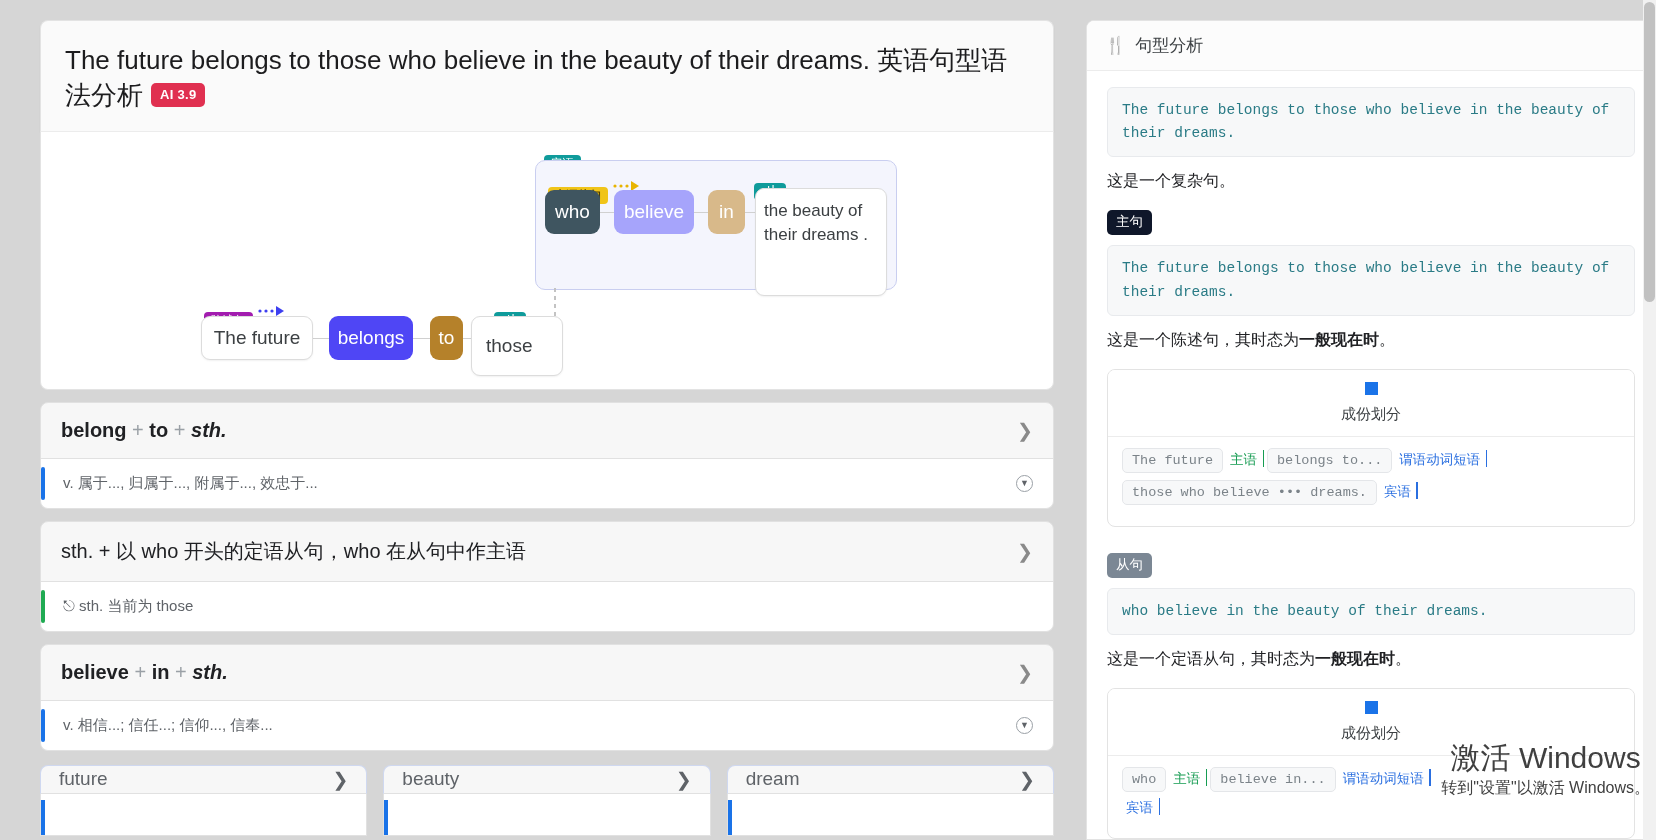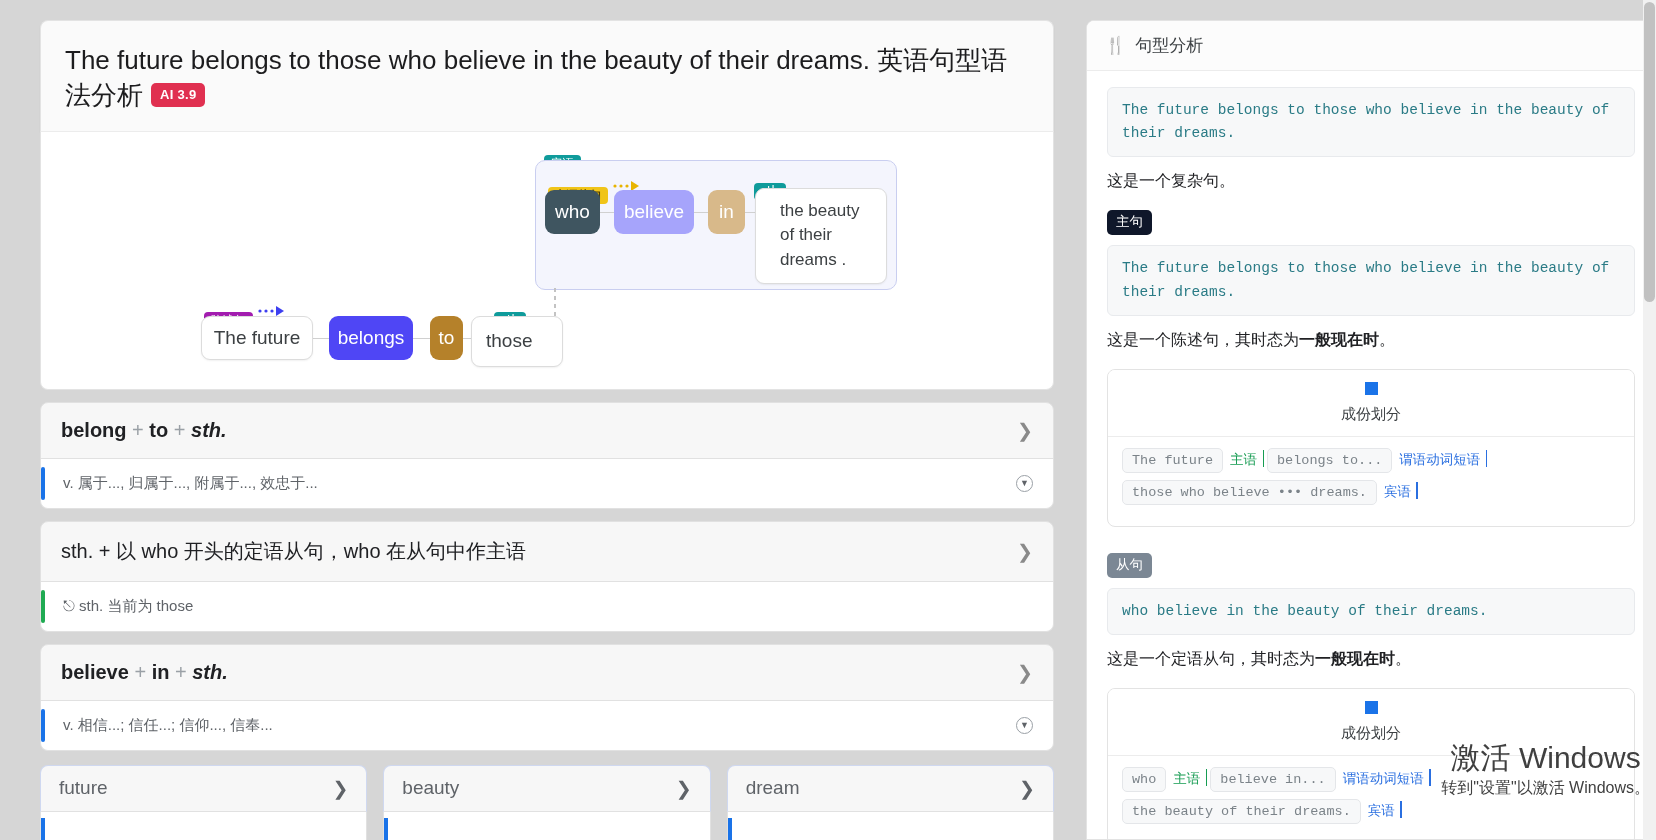--- a/index.html
+++ b/index.html
@@ -134,21 +134,21 @@
     font-size:9px; line-height:1;
   }
   .ital { font-style: italic; font-weight:700; }
   .plus { color:#9aa0a6; }
 
   
   .word-row { display:flex; gap:16px; margin-top:14px; }
   .word-card { flex:1; }
   .word-head {
     background:#f7f7f7; border:1px solid #cfd8f0; border-bottom:1px solid #e1e1e1;
-    border-radius:8px 8px 0 0; padding:11px 18px;
+    border-radius:8px 8px 0 0; padding:2px 18px;
     display:flex; align-items:center; justify-content:space-between;
     font-size:19px; color:#5f6368;
   }
   .word-body {
     background:#fff; border:1px solid #e1e1e1; border-top:none;
     padding:12px 18px; font-size:14px; color:#5f6368; min-height:42px; position:relative;
   }
   .word-body:before { content:""; position:absolute; left:0; top:6px; bottom:0; width:4px; background:#1a73e8; }
 
   
@@ -259,21 +259,21 @@
         <span class="tag tag-teal">sth</span>
       </div>
 
       <div class="dg connector" style="left:559px; top:80px; width:14px;"></div>
       <div class="dg connector" style="left:653px; top:80px; width:14px;"></div>
       <div class="dg connector" style="left:704px; top:80px; width:10px;"></div>
 
       <div class="dg node node-slate" style="left:504px; top:58px; width:55px; height:44px;">who</div>
       <div class="dg node node-lav" style="left:573px; top:58px; width:80px; height:44px;">believe</div>
       <div class="dg node node-tan" style="left:667px; top:58px; width:37px; height:44px;">in</div>
-      <div class="dg node node-plain" style="left:714px; top:56px; width:132px; height:96px; display:block; padding:10px 24px; font-size:17px; line-height:1.45; white-space:normal; text-align:left;">the beauty of their dreams .</div>
+      <div class="dg node node-plain" style="left:714px; top:56px; width:132px; height:108px; display:block; padding:10px 8px; font-size:17px; line-height:1.45; white-space:normal; text-align:left;">the beauty of their dreams .</div>
 
       <svg class="dg" style="left:504px; top:156px;" width="20" height="58">
         <line x1="10" y1="0" x2="10" y2="44" stroke="#c3c3c3" stroke-width="2" stroke-dasharray="4 4"></line>
         <polygon points="4,44 16,44 10,54" fill="#c3c3c3"></polygon>
       </svg>
 
       <div class="dg" style="left:163px; top:162px; display:flex; align-items:center; gap:3px;">
         <span class="tag tag-blue">陈述句</span>
         <svg class="arrow-dots" width="26" height="12" viewBox="0 0 26 12">
           <circle cx="2" cy="6" r="1.6" fill="#3d3ff0"></circle>
@@ -287,21 +287,21 @@
         <span class="tag tag-teal">sth</span>
       </div>
 
       <div class="dg connector" style="left:271px; top:206px; width:17px;"></div>
       <div class="dg connector" style="left:372px; top:206px; width:17px;"></div>
       <div class="dg connector" style="left:416px; top:206px; width:14px;"></div>
 
       <div class="dg node node-plain" style="left:160px; top:184px; width:112px; height:44px;">The future</div>
       <div class="dg node node-indigo" style="left:288px; top:184px; width:84px; height:44px;">belongs</div>
       <div class="dg node node-gold" style="left:389px; top:184px; width:33px; height:44px;">to</div>
-      <div class="dg node node-plain" style="left:430px; top:184px; width:92px; height:51px; justify-content:flex-start;">those</div>
+      <div class="dg node node-plain" style="left:430px; top:184px; width:92px; height:60px; justify-content:flex-start;">those</div>
     </div>
 
     <div class="acc">
       <div class="acc-head">
         <span><b>belong</b> <span class="plus">+</span> <b>to</b> <span class="plus">+</span> <span class="ital">sth.</span></span>
         <span class="ch">❯</span>
       </div>
       <div class="acc-body bar-blue">
         <span>v. 属于..., 归属于..., 附属于..., 效忠于...</span>
         <span class="circ">▼</span>
@@ -406,21 +406,20 @@
               <span>成份划分</span>
             </div>
             <div class="panel-body">
               <div class="chip-row">
                 <span class="chip">who</span>
                 <span class="lbl lbl-green">主语</span>
                 <span class="chip">believe in...</span>
                 <span class="lbl lbl-blue">谓语动词短语</span>
               </div>
               <div class="chip-row">
-                <span class="chip">the beauty of their dreams.</span>
                 <span class="lbl lbl-blue">宾语</span>
               </div>
             </div>
           </div>
         </div>
 
       </div>
     </div>
   </div>
 

